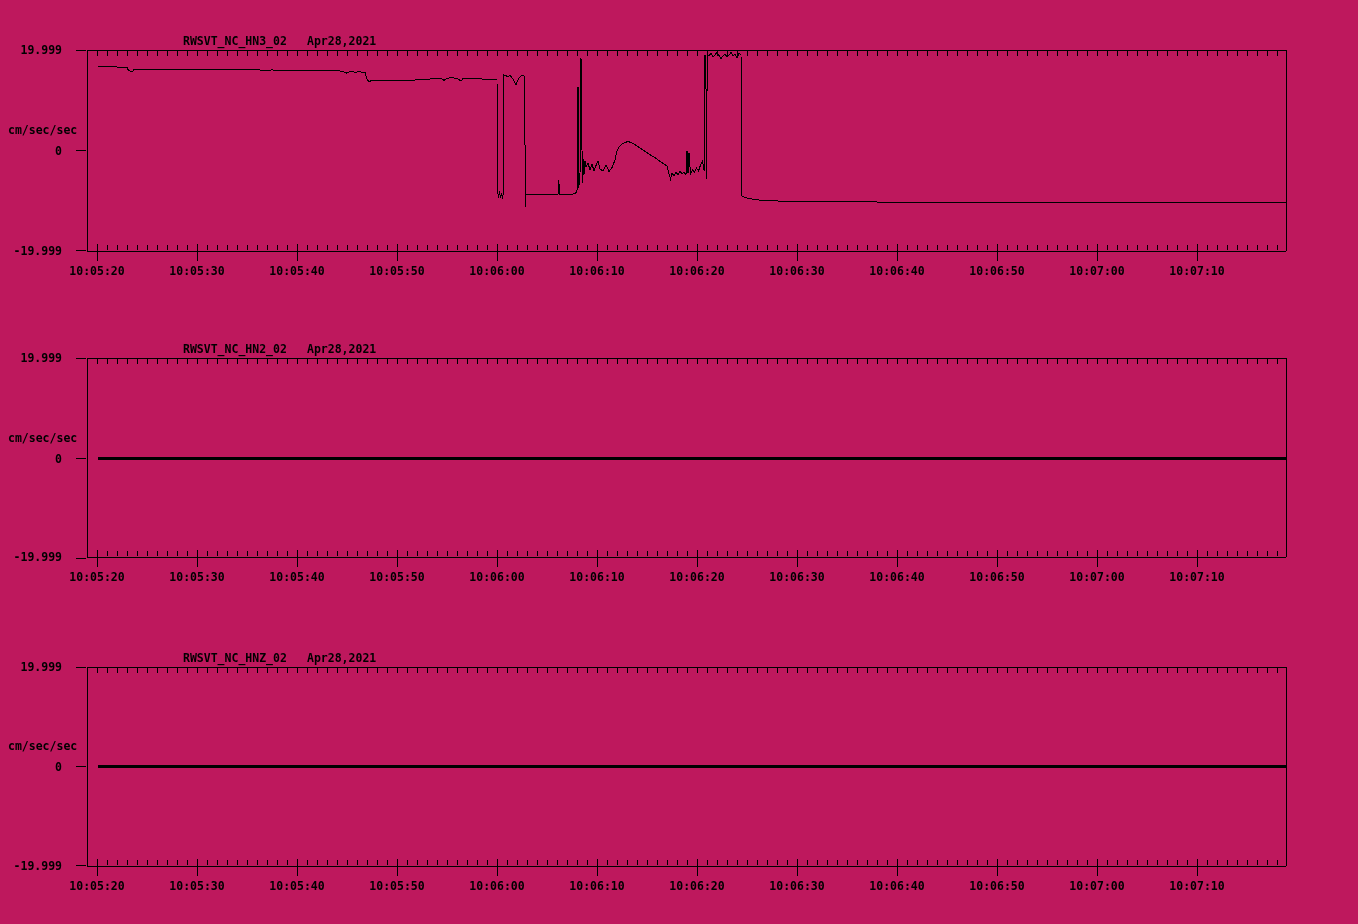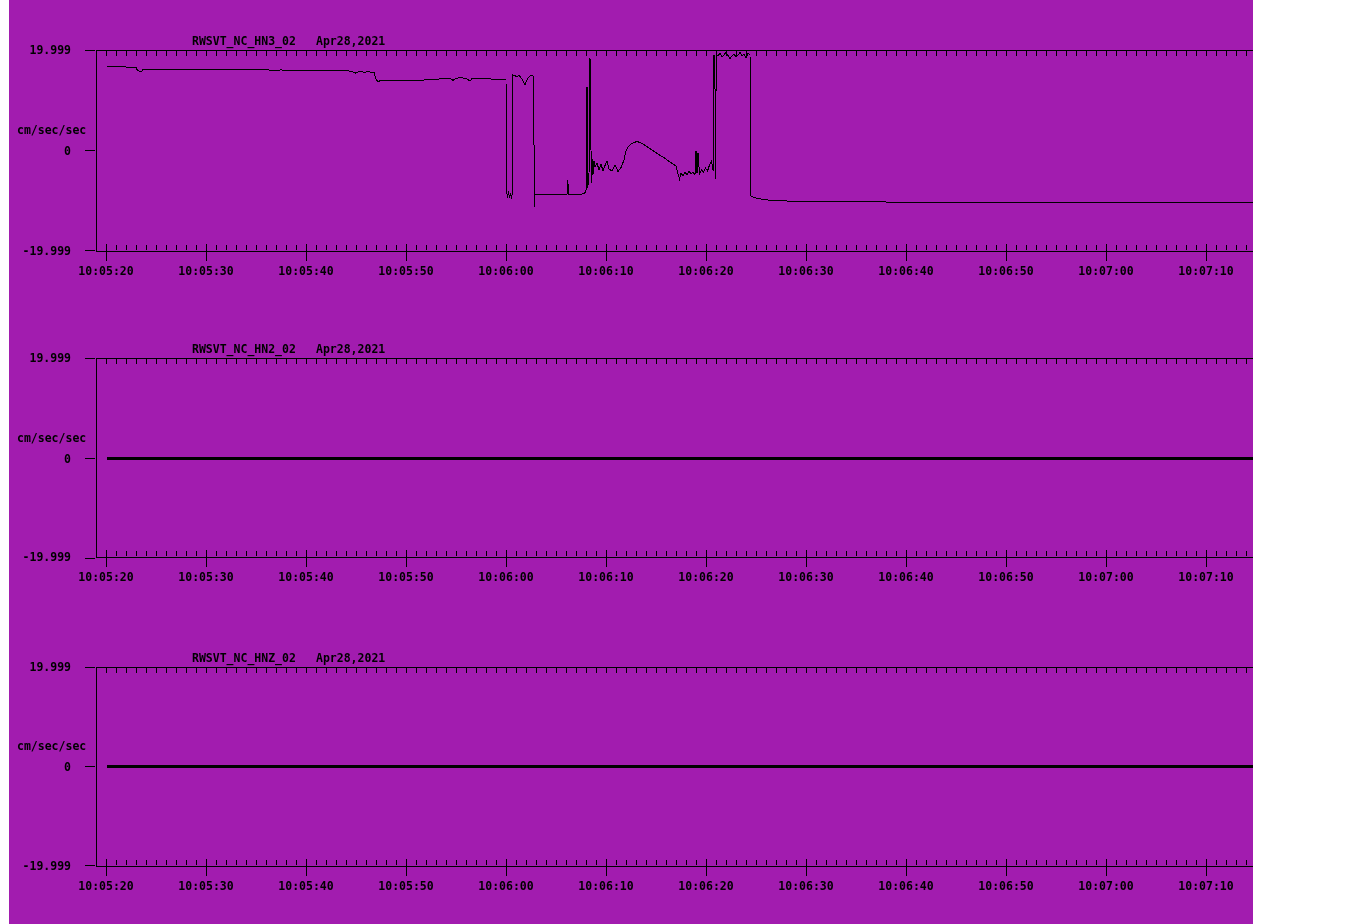--- a/index.html
+++ b/index.html
@@ -1,16 +1,16 @@
 <!DOCTYPE html>
 <html><head>
 <meta charset="utf-8">
 <style>
   html,body{margin:0;padding:0;background:#ffffff;}
-  .figure-wrap{position:relative;width:1244px;height:924px;background:#a21caf;overflow:hidden;margin-left:9px;}
+  .figure-wrap{position:relative;width:1358px;height:924px;background:#be185d;overflow:hidden;}
   svg text{fill:#000000;}
   .t{font:bold 11.5px "DejaVu Sans Mono", monospace;}
   .end{text-anchor:end;}
   .mid{text-anchor:middle;}
 </style>
 </head>
 <body>
 
 <div class="figure-wrap">
   <svg id="figure" width="1358" height="924" viewBox="0 0 1358 924" xmlns="http://www.w3.org/2000/svg">

